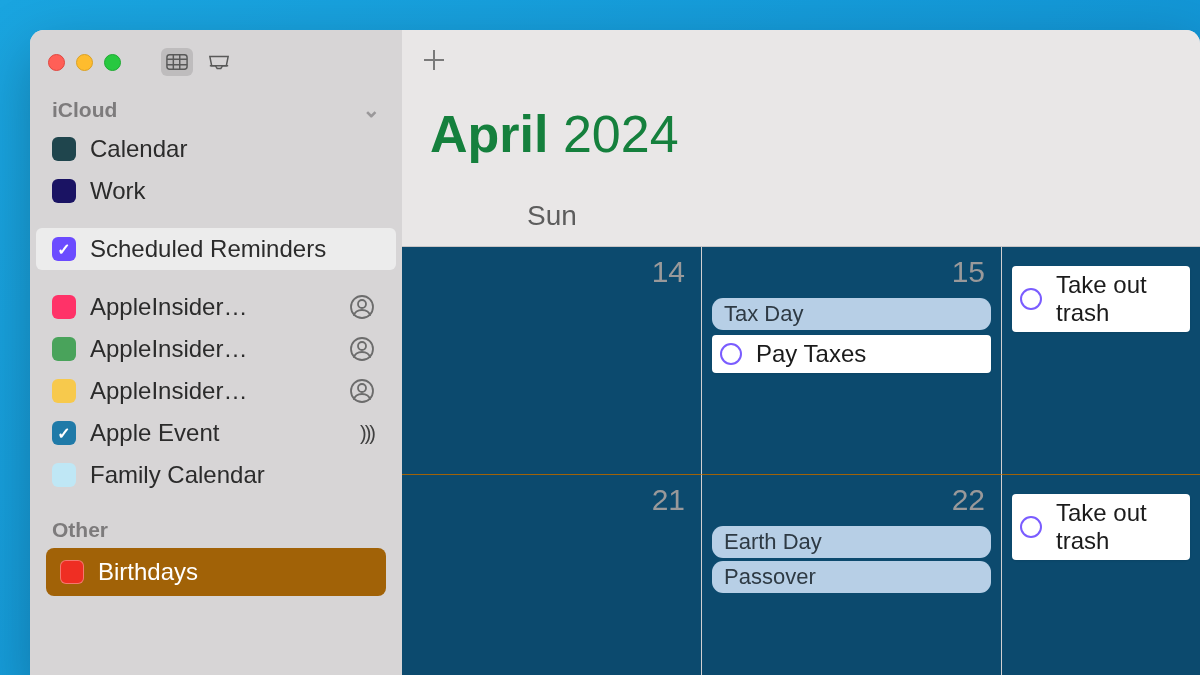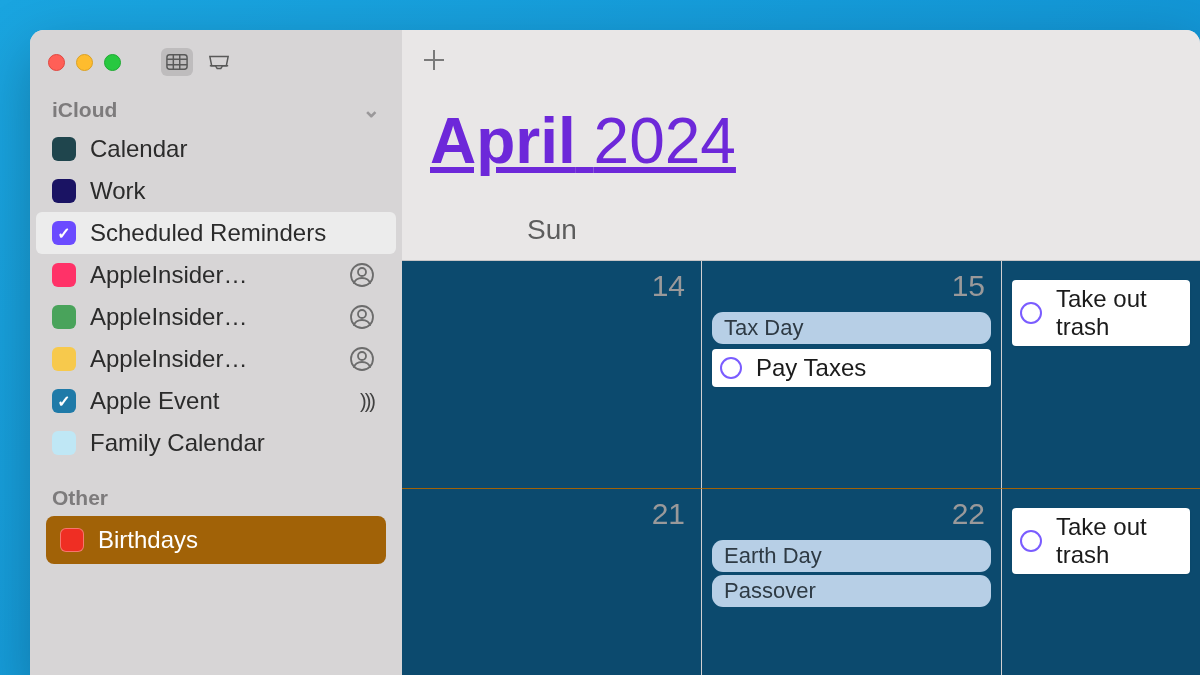--- a/index.html
+++ b/index.html
@@ -33,21 +33,21 @@
   .dot.green { background:#28c840; border:1px solid #1faa33; }
   .tb-btn { width:32px; height:28px; display:flex; align-items:center; justify-content:center; border-radius:6px; color:#6a6a6a; }
   .tb-btn.active { background:#bebcbd; color:#3d3d3d; }
   .tb-btn svg { width:22px; height:18px; stroke:#595959; fill:none; stroke-width:1.6; }
 
   .section-head { display:flex; align-items:center; justify-content:space-between; padding:0 22px 6px 22px; color:#7d7b7c; font-weight:600; font-size:21px; }
   .section-head .chev { color:#9a989a; }
 
   .cal-list { list-style:none; }
   .cal-item { display:flex; align-items:center; gap:14px; padding:7px 28px 7px 22px; font-size:24px; color:#2b2b2b; position:relative; }
-  .cal-item.selected { background:#ececec; border-radius:6px; margin:0 6px; padding-left:16px; }
+  .cal-item.selected { background:#ececec; border-radius:6px; margin:16px 6px; padding-left:16px; }
   .swatch { width:24px; height:24px; border-radius:6px; flex:0 0 24px; }
   .swatch.checked { display:flex; align-items:center; justify-content:center; }
   .swatch.checked::after { content:"✓"; color:#fff; font-size:16px; font-weight:700; }
   .cal-name { flex:1; white-space:nowrap; overflow:hidden; text-overflow:ellipsis; }
   .shared-icon { width:24px; height:24px; color:#6c6c6c; flex:0 0 24px; }
   .shared-icon svg { width:24px; height:24px; }
   .broadcast { font-size:20px; letter-spacing:-2px; color:#404040; }
 
   .other-head { color:#7d7b7c; font-weight:600; font-size:21px; padding:22px 34px 6px 22px; }
   .other-row { margin:0 16px; background:#a16207; border-radius:8px; padding:10px 14px; display:flex; align-items:center; gap:14px; }
@@ -55,21 +55,21 @@
   .other-row .cal-name { color:#fff; font-size:24px; font-weight:500; }
 
   
   .main { flex:1; display:flex; flex-direction:column; background:#e9e7e7; }
   .toolbar { height:60px; display:flex; align-items:center; padding:0 20px; }
   .plus { width:24px; height:24px; position:relative; }
   .plus::before, .plus::after { content:""; position:absolute; background:#7a7a7a; }
   .plus::before { left:11px; top:2px; width:2px; height:20px; }
   .plus::after  { top:11px; left:2px; height:2px; width:20px; }
 
-  .month-title { padding:14px 28px 28px 28px; font-size:64px; color:#6d28d9;text-decoration:underline; }
+  .month-title { padding:14px 28px 28px 28px; font-size:52px; color:#15803d; }
   .month-title .month { font-weight:700; }
   .month-title .year  { font-weight:400; }
 
   .dayhead { display:grid; grid-template-columns: 300px 300px 1fr; border-bottom:1px solid #c7c5c6; }
   .dayhead div { text-align:center; font-size:28px; color:#5d5d5d; padding:8px 0 14px; }
 
   .grid { flex:1; display:grid; grid-template-columns: 300px 300px 1fr; grid-template-rows: 228px 1fr; }
   .cell { border-right:1px solid #d2d0d1; border-bottom:1px solid #a16207; padding:8px 10px 6px 10px; position:relative; background:#0c4a6e; }
   .cell:nth-child(3n) { border-right:none; }
   .daynum { text-align:right; font-size:30px; color:#9a999a; padding-right:6px; padding-bottom:6px; }

